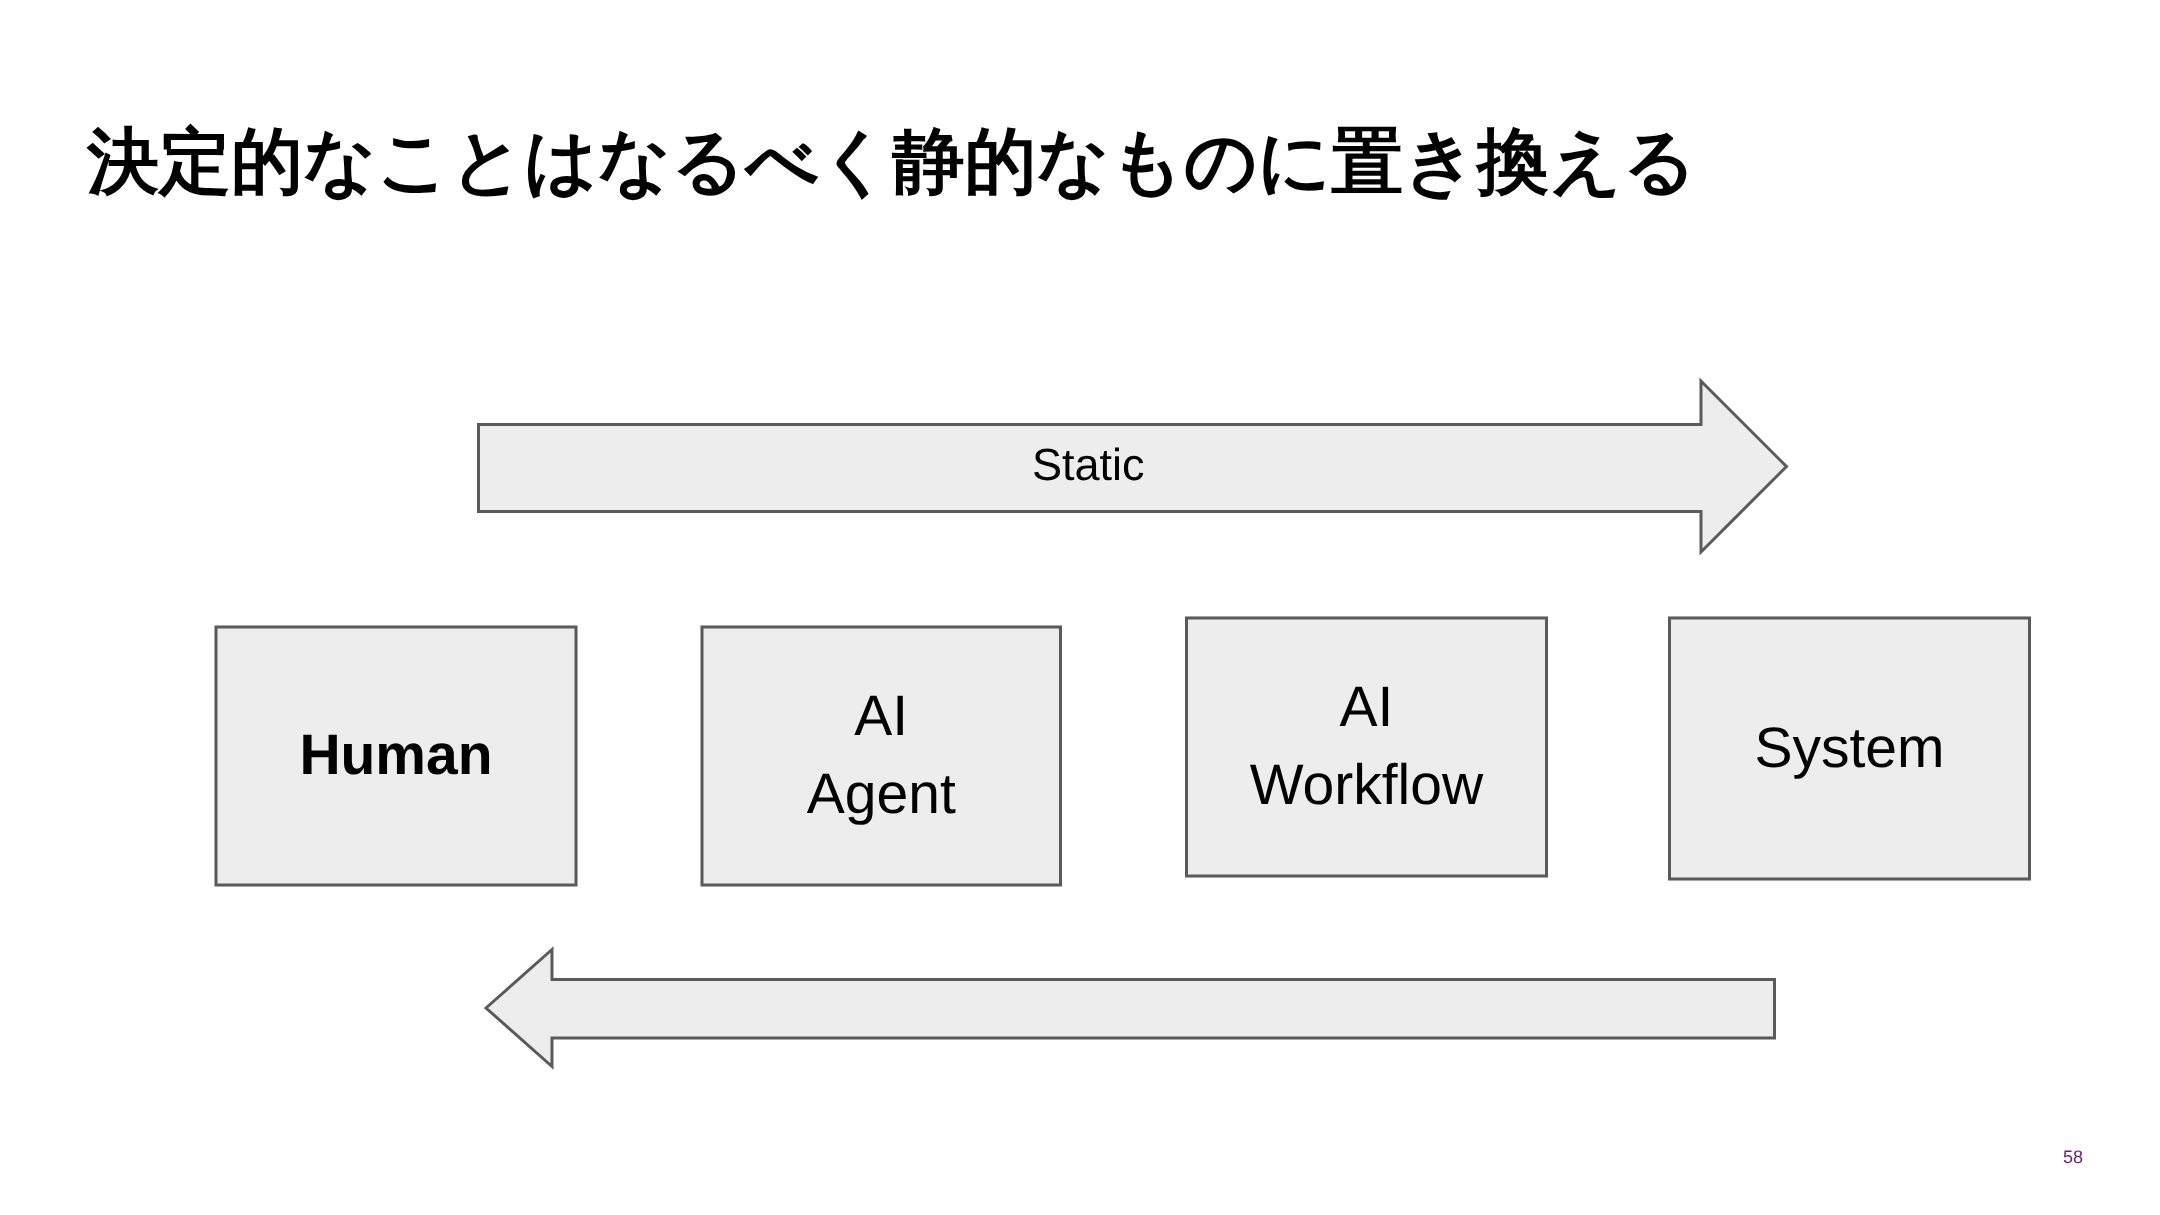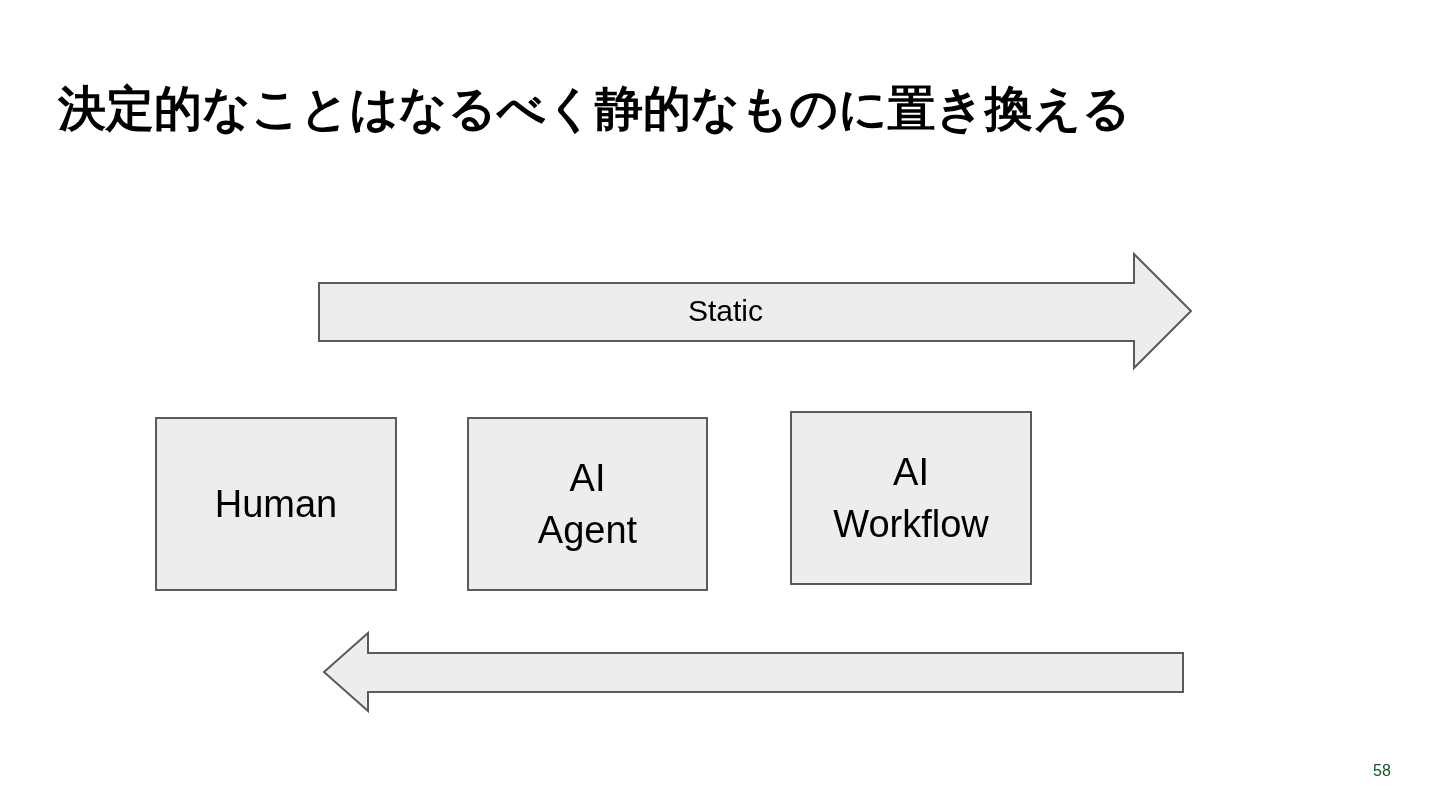--- a/index.html
+++ b/index.html
@@ -84,35 +84,35 @@
     justify-content: center;
     text-align: center;
   }
   .node-label {
     font-size: 38px;
     line-height: 52px;
     color: #000000;
     white-space: pre-line;
   }
 
-  #node-human    { left: 155px;  top: 417px; width: 242px; height: 174px; }
+  #node-human    { left: 143px;  top: 417px; width: 242px; height: 174px; font-weight: bold; }
   #node-ai-agent { left: 467px;  top: 417px; width: 241px; height: 174px; }
   #node-ai-flow  { left: 790px;  top: 411px; width: 242px; height: 174px; }
   #node-system   { left: 1112px; top: 411px; width: 242px; height: 176px; }
 
   
   #page-number {
     position: absolute;
     left: 1352px;
     top: 760px;
     width: 60px;
     text-align: center;
-    font-size: 16px;
+    font-size: 12px;
     line-height: 22px;
-    color: #14532d;
+    color: #701a75;
   }
 </style>
 </head>
 <body>
 
 <div id="slide">
 
   <div id="slide-title">決定的なことはなるべく静的なものに置き換える</div>
 
   <div id="diagram">
@@ -129,20 +129,23 @@
     <div id="node-ai-agent" class="node-box">
       <span class="node-label">AI
 Agent</span>
     </div>
 
     <div id="node-ai-flow" class="node-box">
       <span class="node-label">AI
 Workflow</span>
     </div>
 
+    <div id="node-system" class="node-box">
+      <span class="node-label">System</span>
+    </div>
 
     <svg id="dynamic-arrow-svg" class="arrow-svg" viewBox="0 0 870 92" xmlns="http://www.w3.org/2000/svg">
       <polygon class="arrow-shape" points="6,46 50,7 50,27 865,27 865,66 50,66 50,85"></polygon>
     </svg>
 
   </div>
 
   <div id="page-number">58</div>
 
 </div>

